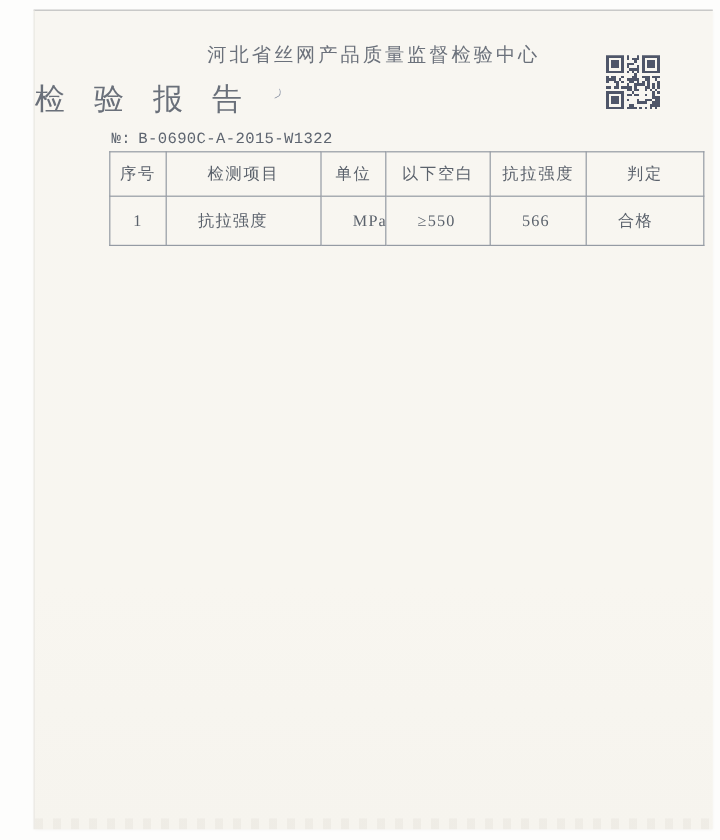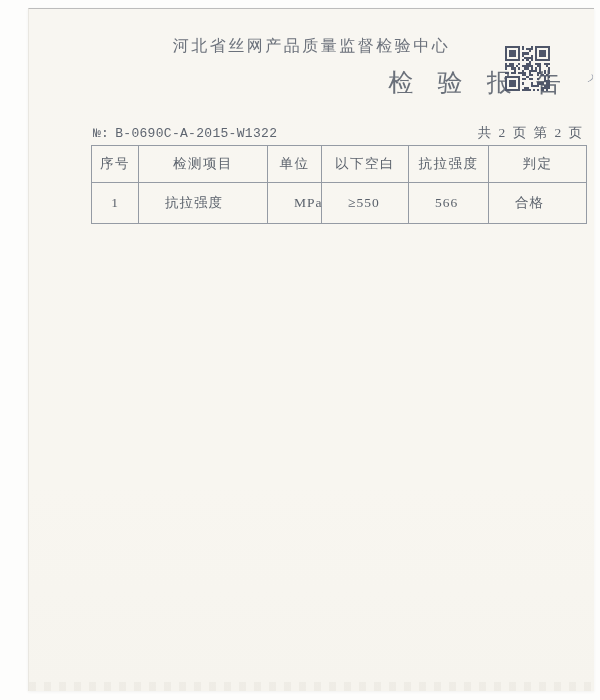--- a/index.html
+++ b/index.html
@@ -32,21 +32,21 @@
   }
   .org-name {
     margin-top: 27px;
     text-align: center;
     font-size: 16px;
     letter-spacing: 2.5px;
     color: #6b717b;
   }
   .title-row {
     margin-top: 9px;
-    text-align: right;
+    text-align: left;
     position: relative;
   }
   .title-cn {
     font-size: 25px;
     letter-spacing: 9px;
     color: #6a707a;
   }
   .stray-mark {
     display: inline-block;
     width: 8px; height: 6px;
@@ -64,24 +64,25 @@
     word-spacing: 11px;
     color: #666c76;
   }
   .qr {
     position: absolute;
     left: 476px; top: 37px;
     width: 45px; height: 45px;
   }
   .qr svg { width: 100%; height: 100%; shape-rendering: crispEdges; }
   .meta-row {
-    margin: 25px 10px 0 64px;
+    margin: 9px 10px 0 64px;
     display: flex;
     justify-content: space-between;
     align-items: baseline;
+    flex-direction: column;
   }
   .report-no {
     font-family: "Liberation Mono", "DejaVu Sans Mono", monospace;
     font-size: 13px;
     letter-spacing: 0.3px;
     color: #5e6570;
   }
   .report-no .no-label { margin-right: 6px; }
   .pages {
     font-size: 13.5px;
@@ -267,21 +268,20 @@
           <rect x="0" y="14" width="7" height="7" fill="#4f5669"></rect>
           <rect x="1" y="15" width="5" height="5" fill="#f8f6f0"></rect>
           <rect x="2" y="16" width="3" height="3" fill="#4f5669"></rect>
         </svg>
     </div>
 
     <div class="meta-row">
       <span class="report-no">
         <span class="no-label">№:</span><span>B-0690C-A-2015-W1322</span>
       </span>
-      <span class="pages">共 2 页 第 2 页</span>
     </div>
 
     <table class="results">
       <colgroup>
         <col style="width:47px">
         <col style="width:129px">
         <col style="width:54px">
         <col style="width:87px">
         <col style="width:80px">
         <col style="width:98px">

